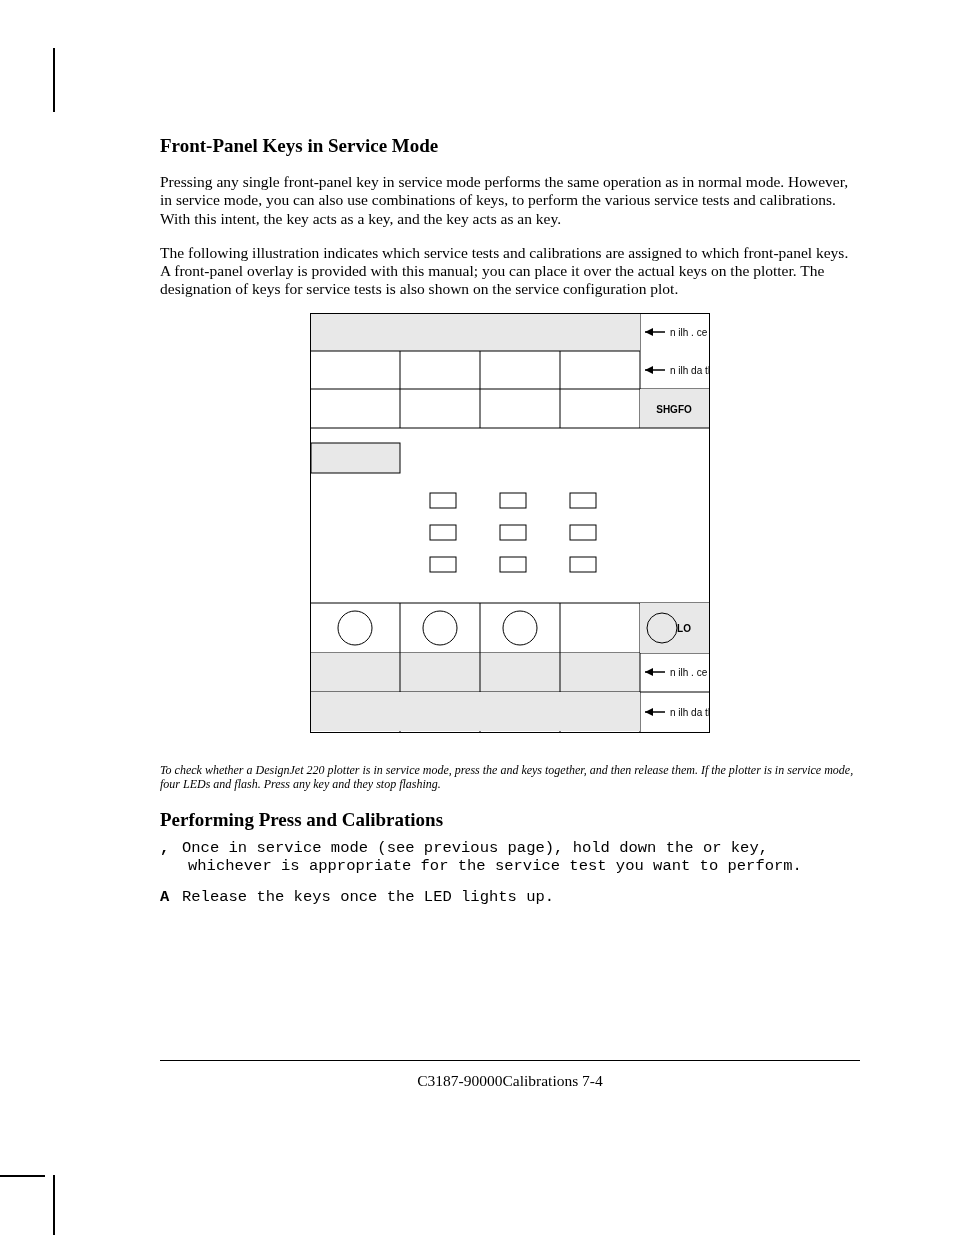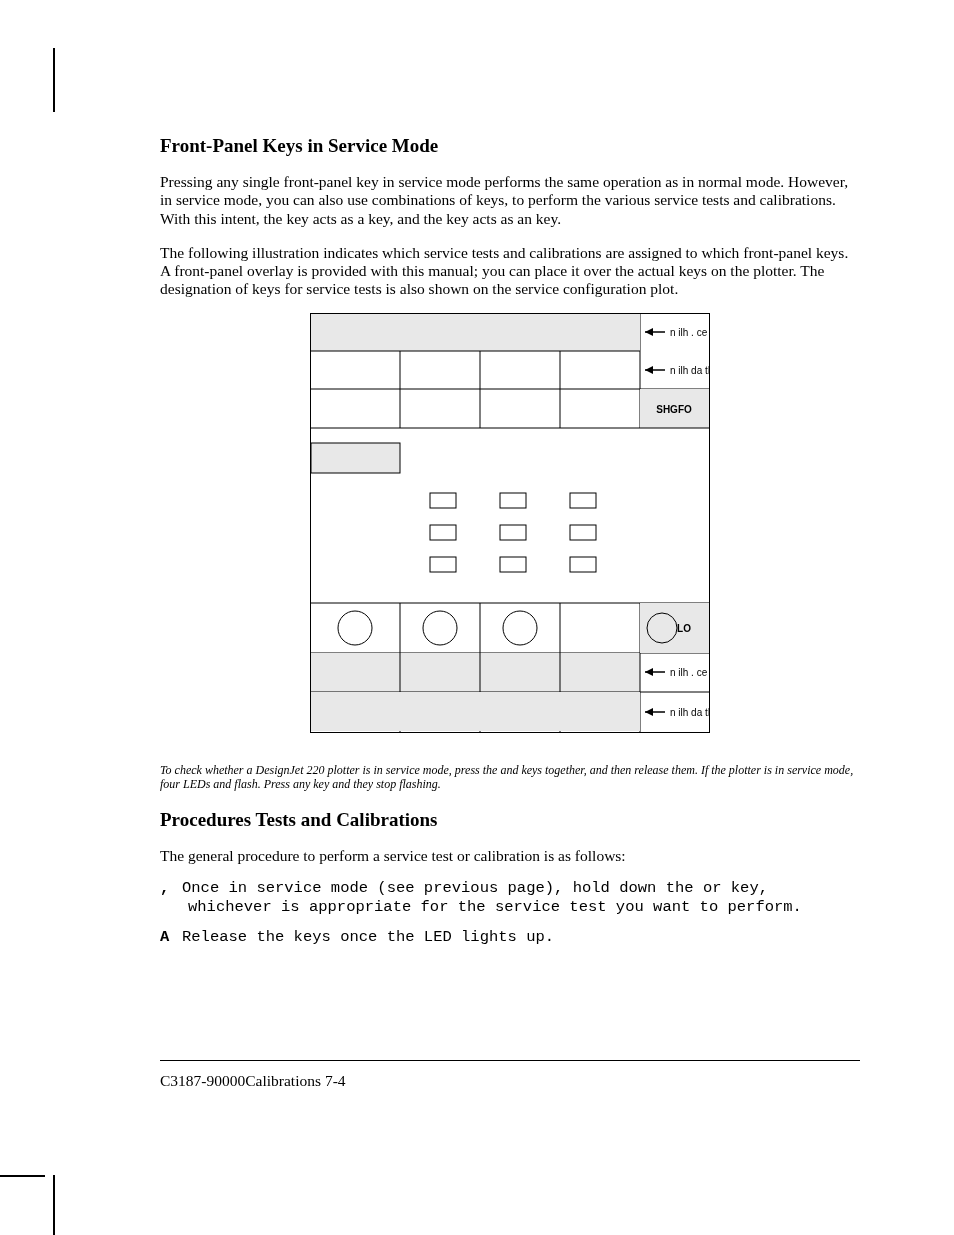--- a/index.html
+++ b/index.html
@@ -87,21 +87,21 @@
     height: 1px;
     background: #000;
   }
   .footer {
     position: absolute;
     left: 160px;
     width: 700px;
     top: 1072px;
     font-size: 15.5px;
     display: flex;
-    justify-content: flex-start;
+    justify-content: center;
   }
 </style>
 </head>
 <body>
 
 <div class="page">
 
   <div class="crop tv"></div>
   <div class="crop bv1"></div>
   <div class="crop bh1"></div>
@@ -195,23 +195,22 @@
         <g>
           <line x1="355" y1="399" x2="335" y2="399" stroke="#000" stroke-width="1.5"></line>
           <polygon points="335,399 343,395 343,403" fill="#000"></polygon>
         </g>
         <text x="360" y="403" font-family="Arial, sans-serif" font-size="10">n ilh da tNe</text>
       </svg>
     </div>
 
     <p class="italic">To check whether a DesignJet 220 plotter is in service mode, press the          and              keys together, and then release them.  If the plotter is in service mode, four LEDs                                   and                           flash.  Press any key and they stop flashing.</p>
 
-    <h2 class="section">Procedures Tests and Calibrations</h2>
-
-    <p class="body">The general procedure to perform a service test or calibration is as follows:</p>
+    <h2 class="section">Performing Press and Calibrations</h2>
+
 
     <ol class="steps">
       <li><span class="marker">,</span><span>Once in service mode (see previous page), hold down the             or          key, whichever is appropriate for the service test you want to perform.</span></li>
       <li><span class="marker">A</span><span>Release the keys once the            LED lights up.</span></li>
     </ol>
 
 
   </div>
 
   <div class="footer-rule"></div>

